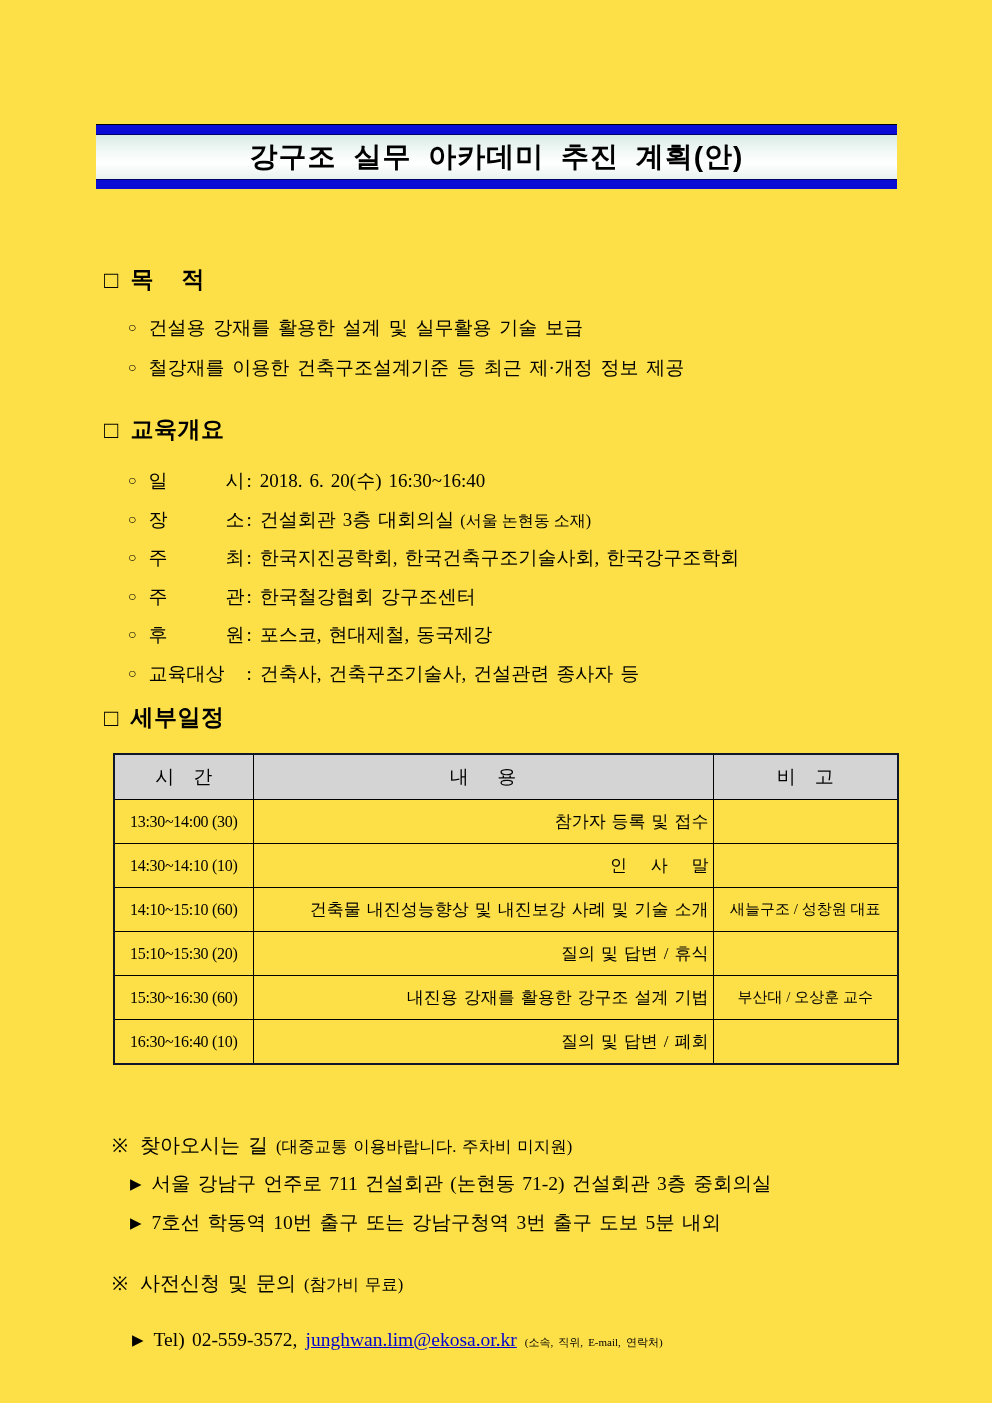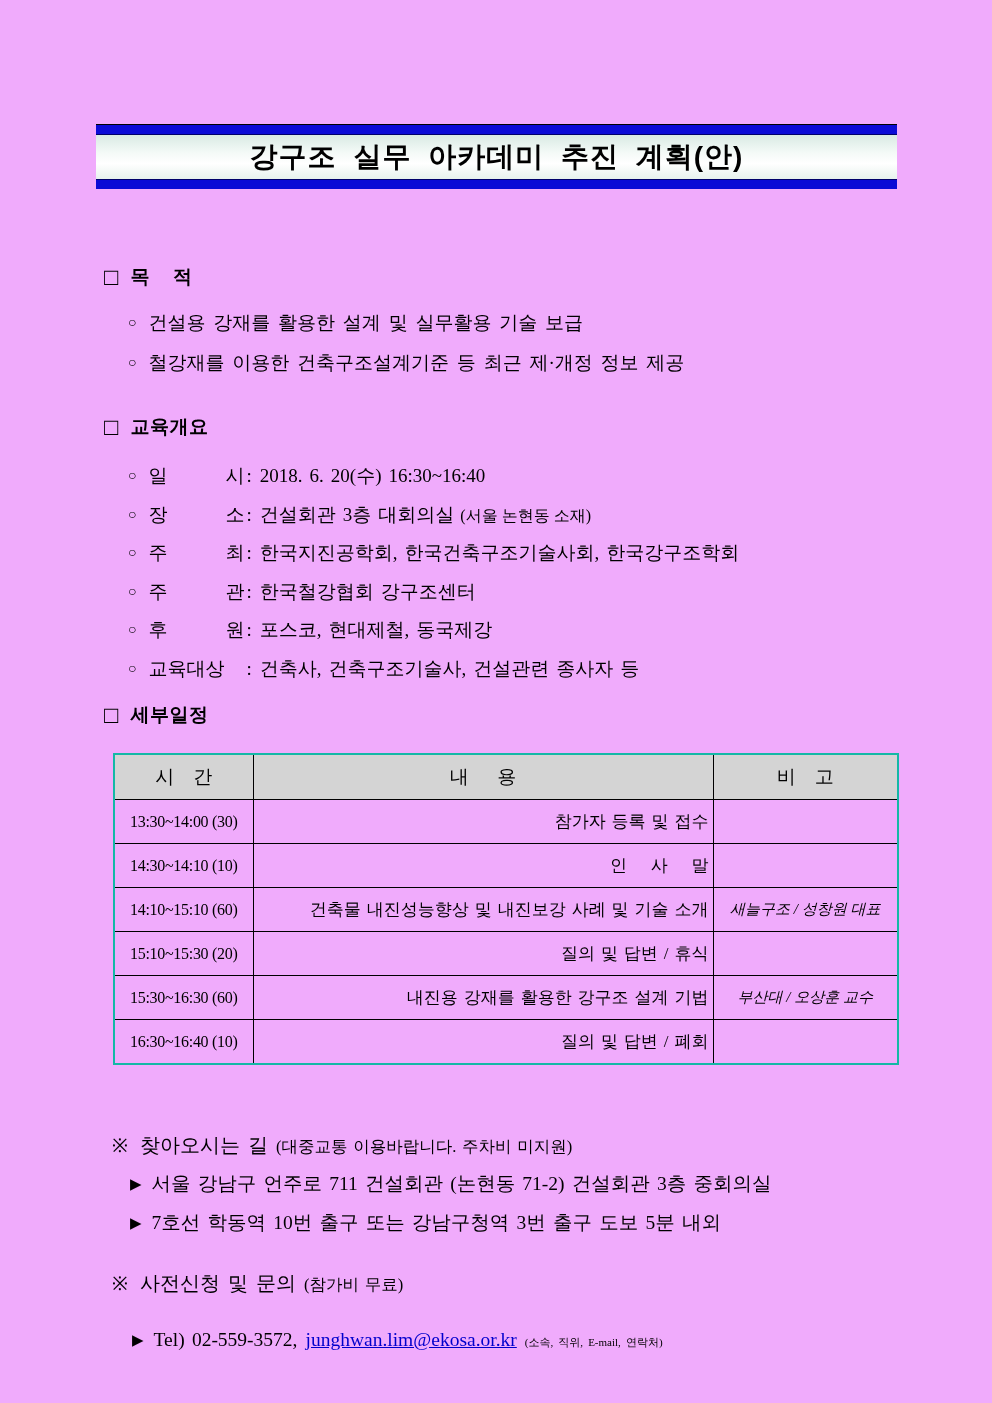--- a/index.html
+++ b/index.html
@@ -1,17 +1,17 @@
 <!DOCTYPE html>
 <html><head>
 <meta charset="utf-8">
 <style>
   html,body{margin:0;padding:0;background:#fff;}
   .page{
-    position:relative;width:992px;height:1403px;background:#f0abfc;overflow:hidden;
+    position:relative;width:992px;height:1403px;background:#fde047;overflow:hidden;
     font-family:"Liberation Serif", serif;color:#000;
   }
   
   .banner{
     position:absolute;left:96px;top:124px;width:801px;height:64px;
     border-top:1px solid #000;border-bottom:1px solid #000;box-sizing:border-box;
   }
   .banner .bar{height:9px;background:#0b0bd6;}
   .banner .bar.top{border-bottom:1px solid #00006a;}
   .banner .bar.bottom{border-top:1px solid #00006a;}
@@ -24,56 +24,56 @@
     letter-spacing:1px;word-spacing:8px;color:#000;
   }
   
   .section{position:absolute;}
   .sec-head{display:flex;align-items:center;}
   .sq-marker{
     font-family:"Liberation Sans", sans-serif;font-size:24px;line-height:1;
     margin-right:12px;font-weight:400;
   }
   .sec-title{
-    font-family:"Liberation Sans", sans-serif;font-weight:700;font-size:19px;
+    font-family:"Liberation Sans", sans-serif;font-weight:700;font-size:23px;
     white-space:pre;letter-spacing:0.5px;
   }
   
   .blist{margin-top:14px;padding-left:24px;}
   .bitem{display:flex;align-items:baseline;line-height:38px;font-size:19px;word-spacing:0.16em;}
   .o-bullet{font-size:14px;margin-right:12px;flex:0 0 auto;position:relative;top:-2px;}
   
   .ovlist{margin-top:18px;padding-left:24px;}
   .ovitem{display:flex;align-items:baseline;line-height:36.6px;font-size:19px;}
   .ov-label{
     display:inline-block;width:96px;text-align:justify;text-align-last:justify;
     -moz-text-align-last:justify;white-space:normal;
   }
   .ov-colon{margin:0 8px 0 2px;}
   .ov-value{word-spacing:0.12em;}
   .small-note{font-size:16px;margin-left:6px;}
   
   .sched-table{
     position:absolute;left:113px;top:753px;width:784px;border-collapse:collapse;
-    border:2px solid #14b8a6;table-layout:fixed;padding-left:24px;
+    border:2px solid #0f172a;table-layout:fixed;padding-left:24px;
   }
   .sched-table th,.sched-table td{
     border:1px solid #000;text-align:center;vertical-align:middle;padding:0 4px;
     overflow:hidden;
   }
   .sched-table th{
     background:#d4d4d4;height:44px;font-weight:400;font-size:19px;white-space:pre;
   }
   .sched-table td{height:43px;}
   .col-time{width:139px;}
   .col-content{width:460px;}
   .col-remark{width:185px;}
   td.time-cell{font-size:16px;letter-spacing:-0.3px;white-space:nowrap;}
   td.content-cell{font-size:17px;white-space:pre;word-spacing:0.1em;text-align:right;}
-  td.remark-cell{font-size:15px;white-space:nowrap;font-style:italic;}
+  td.remark-cell{font-size:15px;white-space:nowrap;}
   
   .ref-line{display:flex;align-items:baseline;font-size:20px;word-spacing:0.15em;}
   .ref-marker{font-size:19px;margin-right:12px;}
   .ref-note{font-size:16.5px;margin-left:8px;word-spacing:0.1em;margin-top:42px;}
   .arrow-list{margin-top:6px;padding-left:18px;}
   .arrow-item{display:flex;align-items:baseline;line-height:38px;font-size:19.5px;word-spacing:0.12em;}
   .arrow{font-size:15px;margin-right:10px;position:relative;top:-1px;}
   .tel-line{margin-top:15px;padding-left:20px;}
   .tel-line .arrow-item{line-height:32px;}
   .email-link{color:#0000cc;text-decoration:underline;cursor:pointer;margin-top:12px;}

